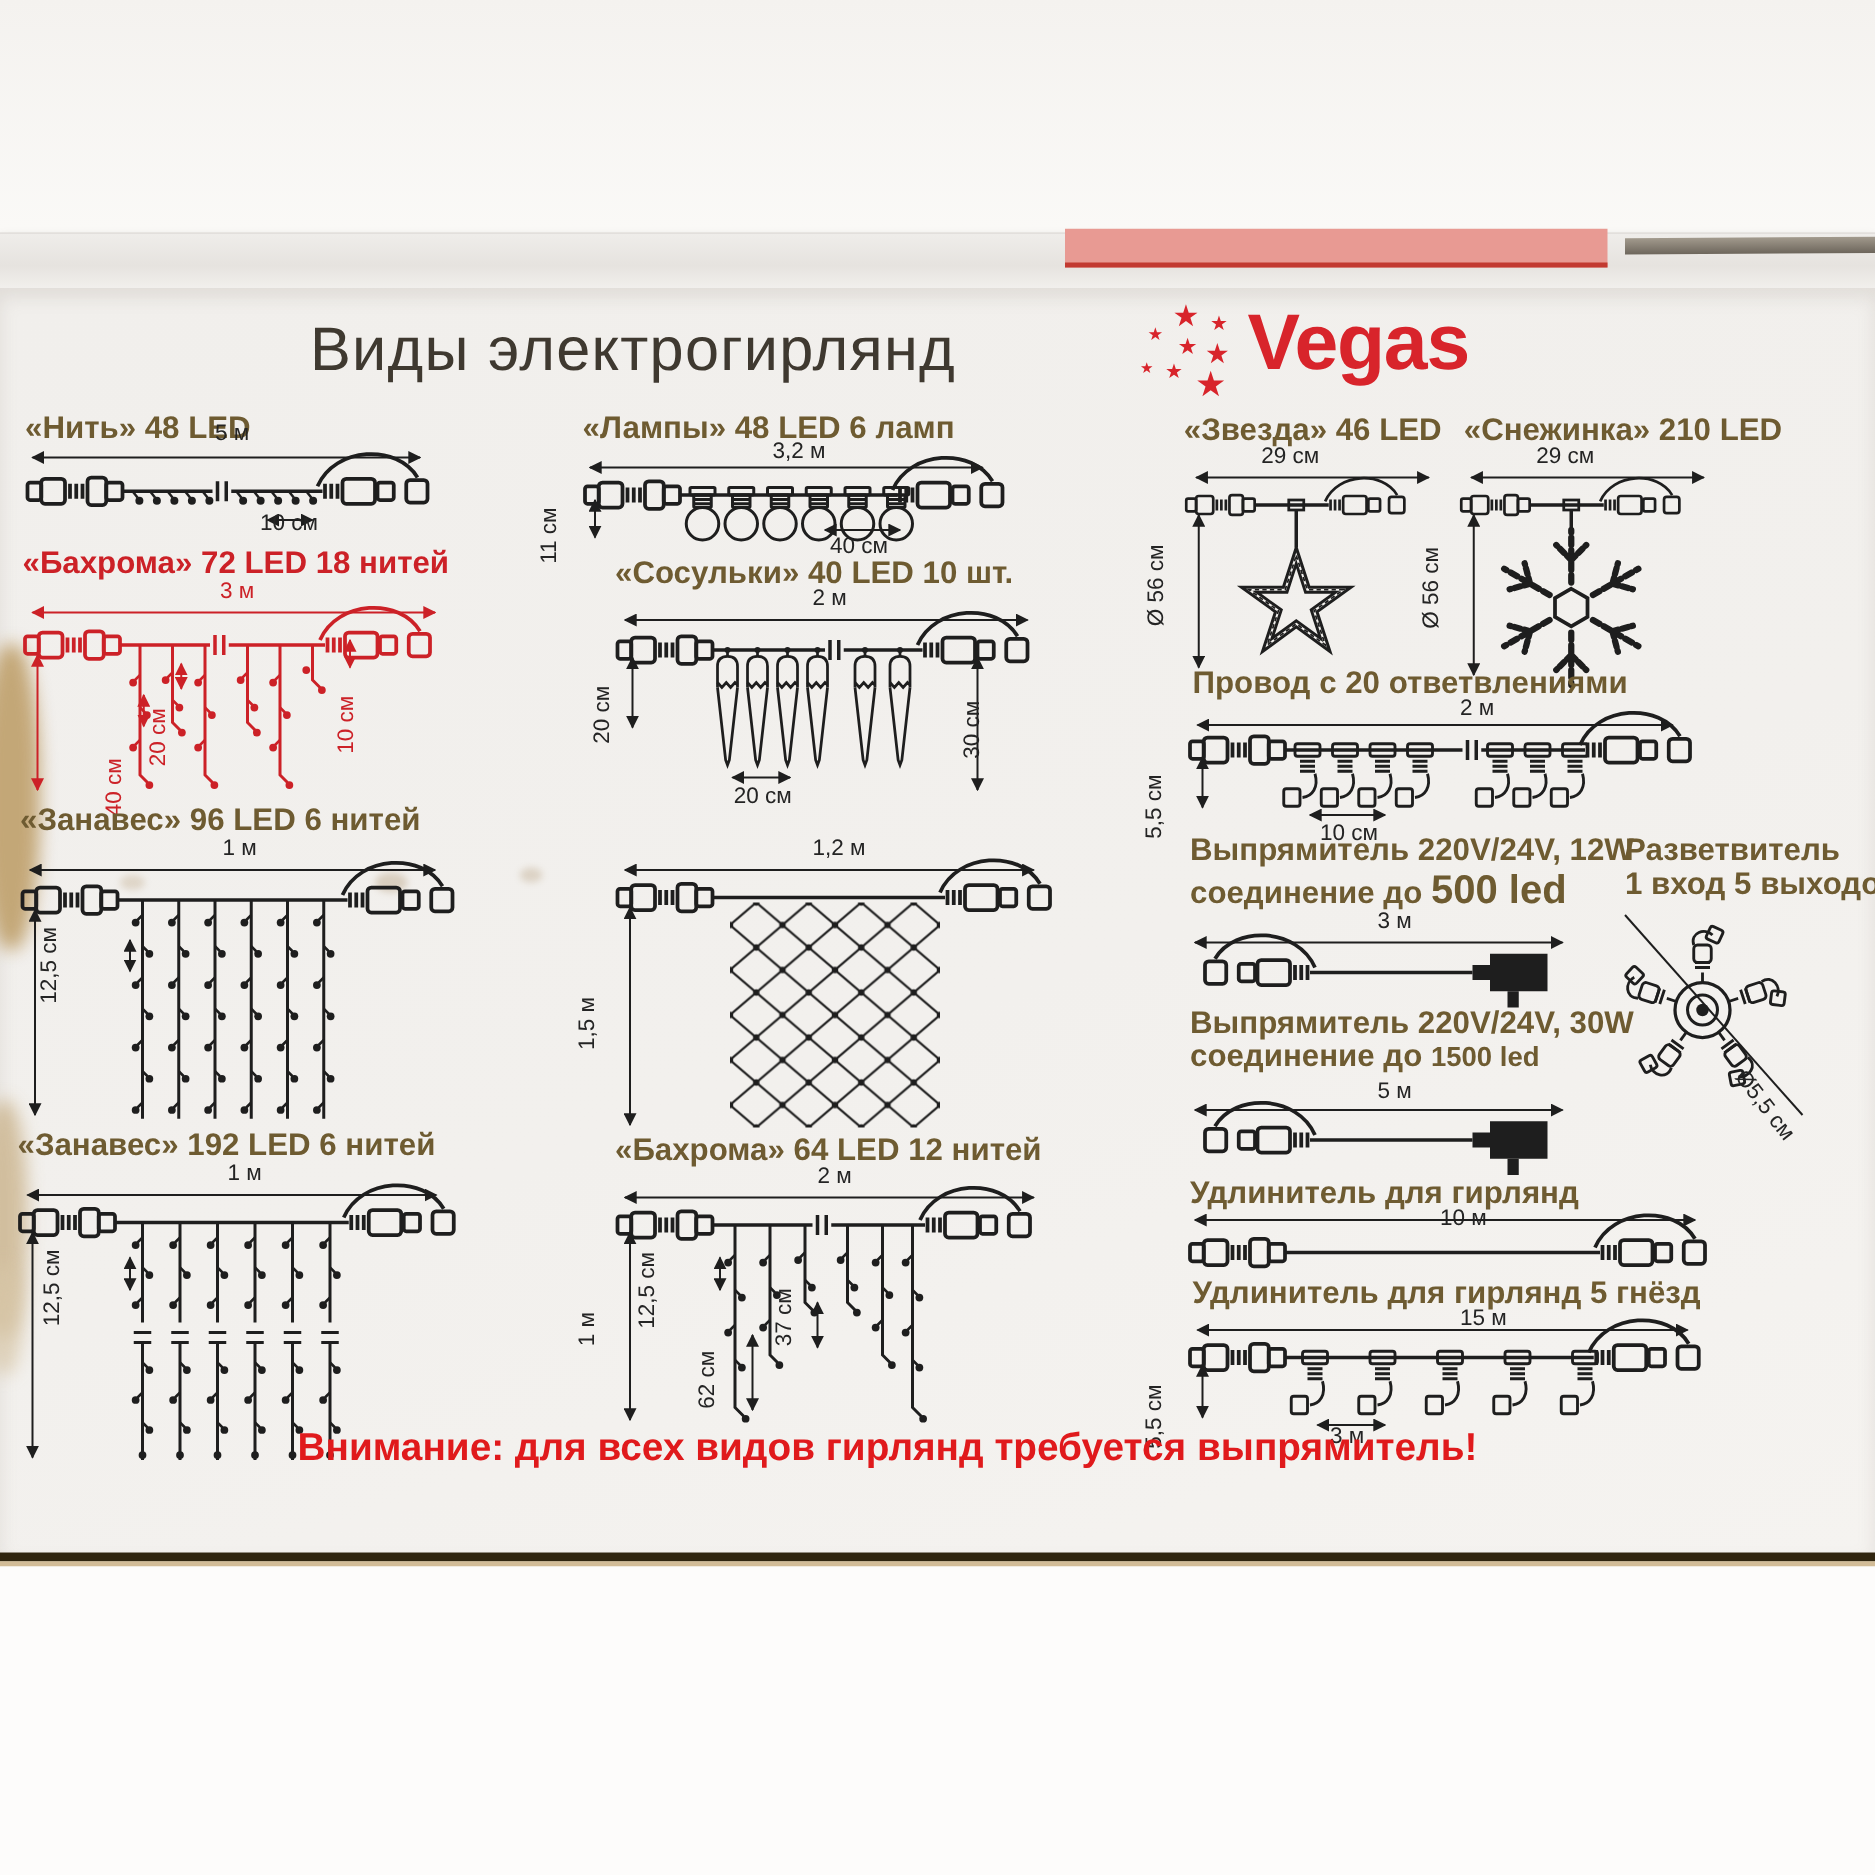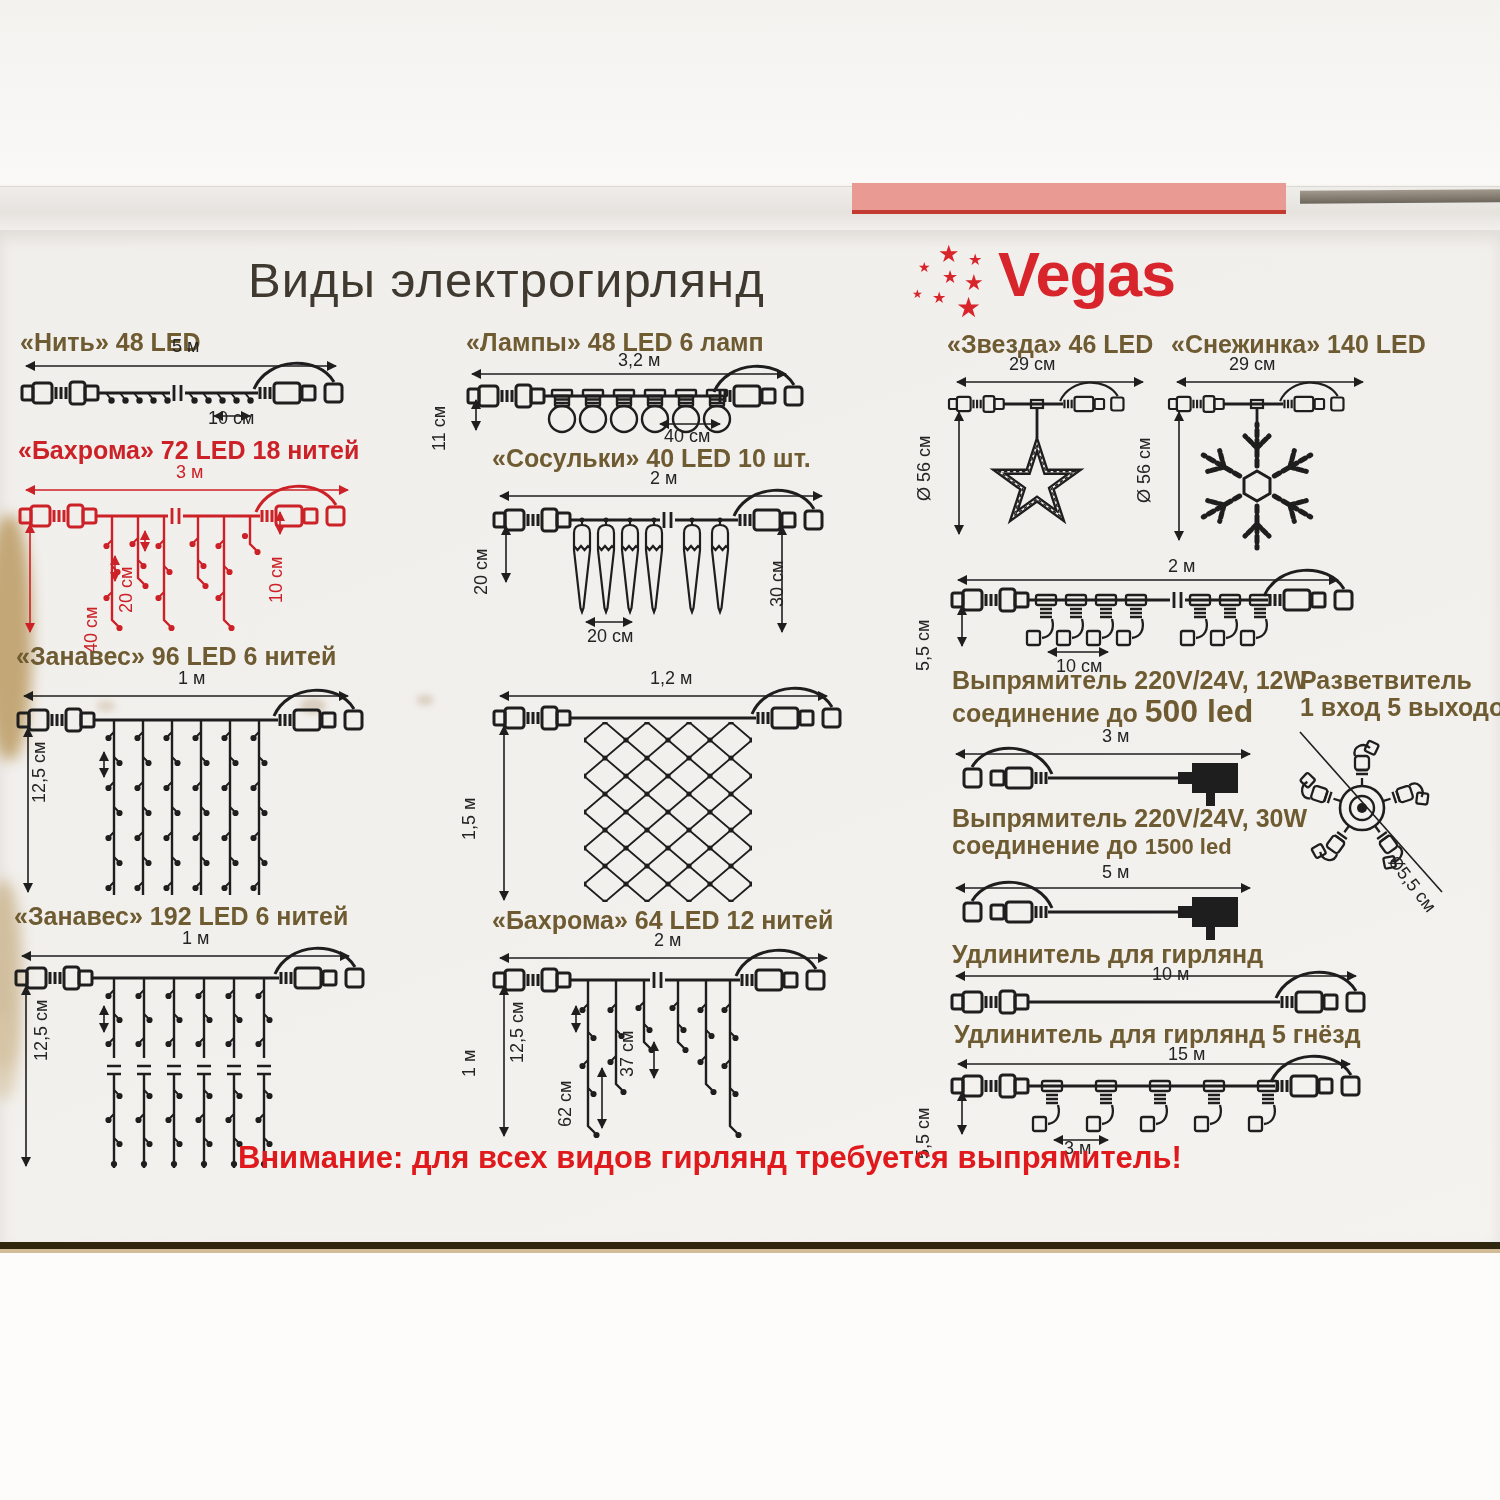--- a/index.html
+++ b/index.html
@@ -405,21 +405,21 @@
         <path d="M0 -46 L10.3 -14.2 L43.8 -14.2 L16.6 5.4 L27 37.2 L0 17.5 L-27 37.2 L-16.6 5.4 L-43.8 -14.2 L-10.3 -14.2 Z" stroke-width="2.4"></path>
         <path d="M0 -46 L10.3 -14.2 L43.8 -14.2 L16.6 5.4 L27 37.2 L0 17.5 L-27 37.2 L-16.6 5.4 L-43.8 -14.2 L-10.3 -14.2 Z" transform="scale(0.72)" stroke-width="3.2"></path>
         <path d="M0 -46 L10.3 -14.2 L43.8 -14.2 L16.6 5.4 L27 37.2 L0 17.5 L-27 37.2 L-16.6 5.4 L-43.8 -14.2 L-10.3 -14.2 Z" transform="scale(0.86)" stroke-width="1.6" stroke-dasharray="4 3"></path>
       </g>
       <line class="dml" x1="14" y1="38" x2="14" y2="160" marker-start="url(#ahB)" marker-end="url(#ahB)"></line>
     </svg>
     <span class="dim rot" style="left:-10px;top:150px">Ø 56 см</span>
   </div>
 
   <div class="sec" style="left:1165px;top:330px;width:250px;height:212px">
-    <div class="h" style="margin-left:6px">«Снежинка» 140 LED</div>
+    <div class="h" style="margin-left:6px">«Снежинка» 210 LED</div>
     <span class="dim" style="left:64px;top:24px">29 см</span>
     <svg class="diag" style="left:0;top:44px;color:#1e1e1e" width="210" height="168" viewBox="0 0 210 168">
       <line class="dml" x1="12" y1="8" x2="198" y2="8" marker-start="url(#ahB)" marker-end="url(#ahB)"></line>
       <use href="#plugL" transform="translate(4 30) scale(0.72)"></use>
       <line class="wire" x1="59" y1="30" x2="118" y2="30"></line>
       <use href="#plugR" transform="translate(118 30) scale(0.72)"></use>
       <rect x="86" y="26" width="12" height="8" fill="none" stroke="currentColor" stroke-width="2.2"></rect>
       <line class="wire" x1="92" y1="34" x2="92" y2="52"></line>
       <g>
         <path d="M92 97 L105 104.5 L105 119.5 L92 127 L79 119.5 L79 104.5 Z" fill="none" stroke="currentColor" stroke-width="3" transform="translate(0 0)"></path>
@@ -429,20 +429,21 @@
         <use href="#spoke" transform="translate(92 112) rotate(180)"></use>
         <use href="#spoke" transform="translate(92 112) rotate(240)"></use>
         <use href="#spoke" transform="translate(92 112) rotate(300)"></use>
       </g>
       <line class="dml" x1="14" y1="38" x2="14" y2="166" marker-start="url(#ahB)" marker-end="url(#ahB)"></line>
     </svg>
     <span class="dim rot" style="left:-10px;top:152px">Ø 56 см</span>
   </div>
 
   <div class="sec" style="left:930px;top:532px;width:430px;height:140px">
+    <div class="h" style="margin-left:24px">Провод с 20 ответвлениями</div>
     <span class="dim" style="left:238px;top:24px">2 м</span>
     <svg class="diag" style="left:0;top:40px;color:#1e1e1e" width="425" height="92" viewBox="0 0 425 92">
       <line class="dml" x1="28" y1="8" x2="408" y2="8" marker-start="url(#ahB)" marker-end="url(#ahB)"></line>
       <use href="#plugL" x="22" y="28"></use>
       <line class="wire" x1="98" y1="28" x2="240" y2="28"></line>
       <path class="wire" d="M244 20 V36 M251 20 V36"></path>
       <line class="wire" x1="255" y1="28" x2="338" y2="28"></line>
       <use href="#plugR" x="338" y="28"></use>
       <use href="#branch" x="116" y="28"></use>
         <use href="#branch" x="146" y="28"></use>

